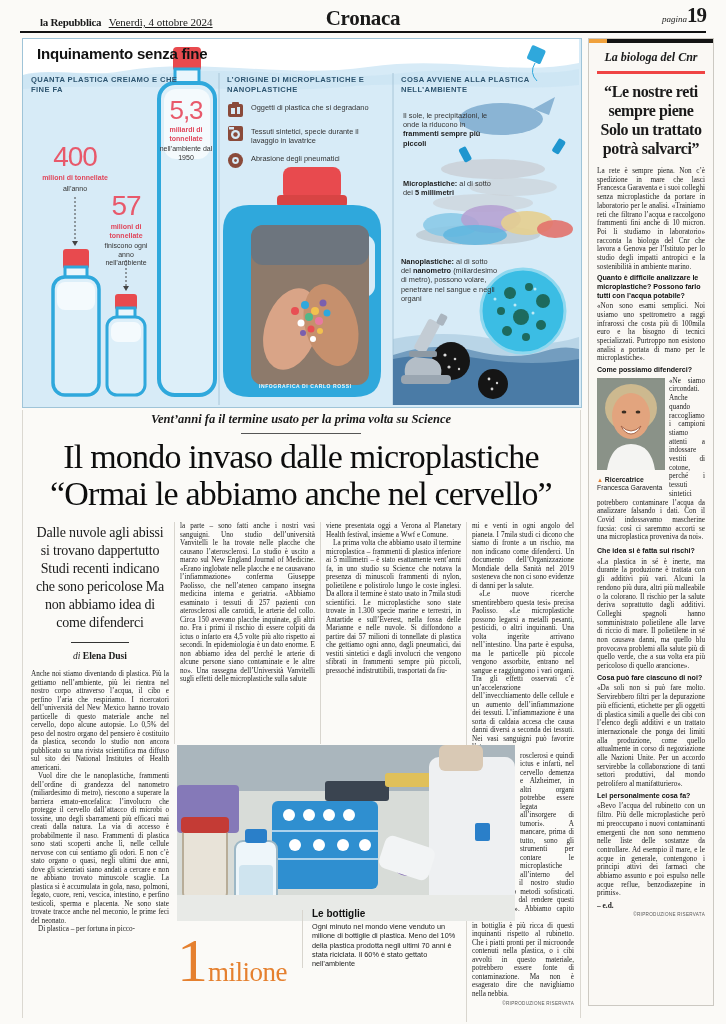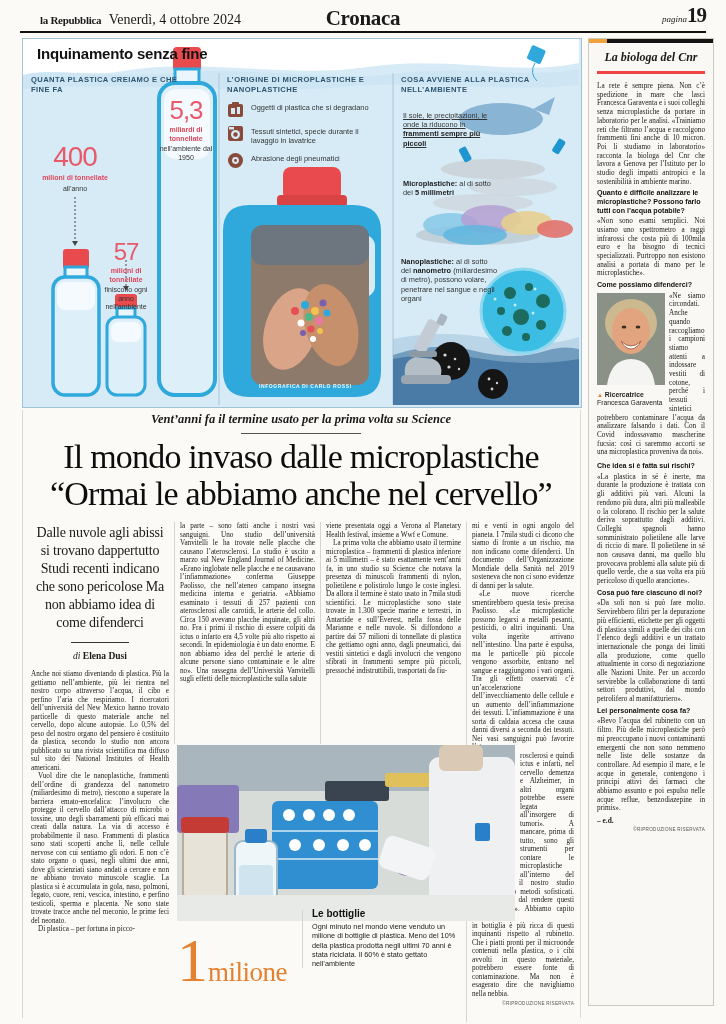--- a/index.html
+++ b/index.html
@@ -2,49 +2,49 @@
 <html><head>
 <meta charset="utf-8">
 <style>
   html,body{margin:0;padding:0;background:#e9e7e2;}
   .page{position:relative;width:726px;height:1024px;background:#fbfaf7;overflow:hidden;
         font-family:"Liberation Serif",serif;color:#1a1a1a;}
   
   .masthead{position:absolute;left:20px;top:6px;width:686px;height:24px;}
   .mh-left{position:absolute;left:20px;bottom:2px;font-size:10px;}
   .brand{font-weight:bold;font-size:11px;letter-spacing:-.3px;}
-  .mh-date{font-size:14px;margin-left:5px;}
+  .mh-date{font-size:11px;margin-left:5px;text-decoration:underline;}
   .mh-section{position:absolute;left:0;right:0;text-align:center;top:0;font-size:21px;font-weight:bold;letter-spacing:-.3px;}
   .mh-right{position:absolute;right:0;bottom:2px;}
   .pw{font-style:italic;font-size:9px;}
   .pn{font-weight:bold;font-size:21px;letter-spacing:-1px;}
   .mh-rule{position:absolute;left:20px;top:31px;width:686px;height:2px;background:#111;}
   
   .infobox{position:absolute;left:22px;top:38px;width:558px;height:368px;background:#d7ebf7;
            border:1px solid #9fc4d8;font-family:"Liberation Sans",sans-serif;}
   .info-bg{position:absolute;left:0;top:0;}
   .info-title{position:absolute;left:10px;top:2px;margin:4px;font-size:15px;font-weight:bold;color:#121212;letter-spacing:-.2px;}
   .ih{position:absolute;font-size:7.6px;font-weight:bold;color:#2e5570;letter-spacing:.4px;line-height:9.5px;width:160px;}
   .ih1{left:8px;top:36px;width:150px;}
   .ih2{left:204px;top:36px;}
   .ih3{left:378px;top:36px;}
   .istat{position:absolute;text-align:center;line-height:1;}
   .istat .v{color:#e8596b;font-weight:400;letter-spacing:-1px;}
   .istat .b{color:#e0475c;font-weight:bold;font-size:7px;line-height:8.5px;margin-top:3px;}
   .istat .p{color:#333;font-size:7px;line-height:8.5px;margin-top:2px;}
   .st53{left:133px;top:58px;width:60px;} .st53 .v{font-size:26px;}
   .st400{left:16px;top:104px;width:72px;} .st400 .v{font-size:28px;}
-  .st57{left:74px;top:153px;width:58px;} .st57 .v{font-size:24px;margin-top:48px;}
+  .st57{left:74px;top:153px;width:58px;} .st57 .v{font-size:28px;}
   .bullets{position:absolute;left:204px;top:62px;width:158px;}
   .brow{display:flex;align-items:flex-start;margin-bottom:7px;}
   .bico{flex:0 0 17px;height:17px;margin-right:7px;}
   .btxt{font-size:7.4px;line-height:9px;color:#333;padding-top:2px;}
   .fate{position:absolute;font-size:7.4px;line-height:9.2px;color:#333;}
   .fate b{color:#1d1d1d;}
-  .ft1{left:380px;top:72px;width:94px;text-decoration:underline;}
+  .ft1{left:380px;top:72px;width:94px;}
   .ft2{left:380px;top:140px;width:96px;}
   .ft3{left:378px;top:218px;width:98px;}
   .credit{position:absolute;left:236px;top:344px;font-size:5px;letter-spacing:.6px;color:rgba(255,255,255,.9);font-weight:bold;}
   
   .kicker{position:absolute;left:22px;top:412px;width:558px;text-align:center;
           font-weight:bold;font-style:italic;font-size:12.5px;}
   .kicker-rule{position:absolute;left:241px;top:433px;width:120px;height:1px;background:#555;}
   .headline{position:absolute;left:10px;top:438px;width:582px;margin:0;text-align:center;
             font-size:34px;line-height:37px;font-weight:400;letter-spacing:-.8px;color:#0d0d0d;}
   
@@ -382,20 +382,21 @@
   <div class="bottles-box">
     <div class="bb-title">Le bottiglie</div>
     <div class="bb-text">Ogni minuto nel mondo viene venduto un milione di bottiglie di plastica. Meno del 10% della plastica prodotta negli ultimi 70 anni è stata riciclata. Il 60% è stato gettato nell’ambiente</div>
   </div>
 
   <aside class="sidebar">
     <div class="sb-bar">
         <span class="orange"></span>
       </div>
     <div class="sb-tag">La biologa del Cnr</div>
+    <div class="sb-quote">“Le nostre reti sempre piene Solo un trattato potrà salvarci”</div>
     <p class="sb-p">La rete è sempre piena. Non c’è spedizione in mare che lasci Francesca Garaventa e i suoi colleghi senza microplastiche da portare in laboratorio per le analisi. «Trainiamo reti che filtrano l’acqua e raccolgono frammenti fini anche di 10 micron. Poi li studiamo in laboratorio» racconta la biologa del Cnr che lavora a Genova per l’Istituto per lo studio degli impatti antropici e la sostenibilità in ambiente marino.</p>
 
     <p class="sb-q">Quanto è difficile analizzare le microplastiche? Possono farlo tutti con l’acqua potabile?</p>
     <p class="sb-a">«Non sono esami semplici. Noi usiamo uno spettrometro a raggi infrarossi che costa più di 100mila euro e ha bisogno di tecnici specializzati. Purtroppo non esistono analisi a portata di mano per le microplastiche».</p>
 
     <p class="sb-q">Come possiamo difenderci?</p>
     <div class="sb-photo-wrap">
       <div class="sb-photo-float">
         <svg width="68" height="92" viewBox="0 0 68 92">
           <rect width="68" height="92" fill="#8a9288"></rect>

